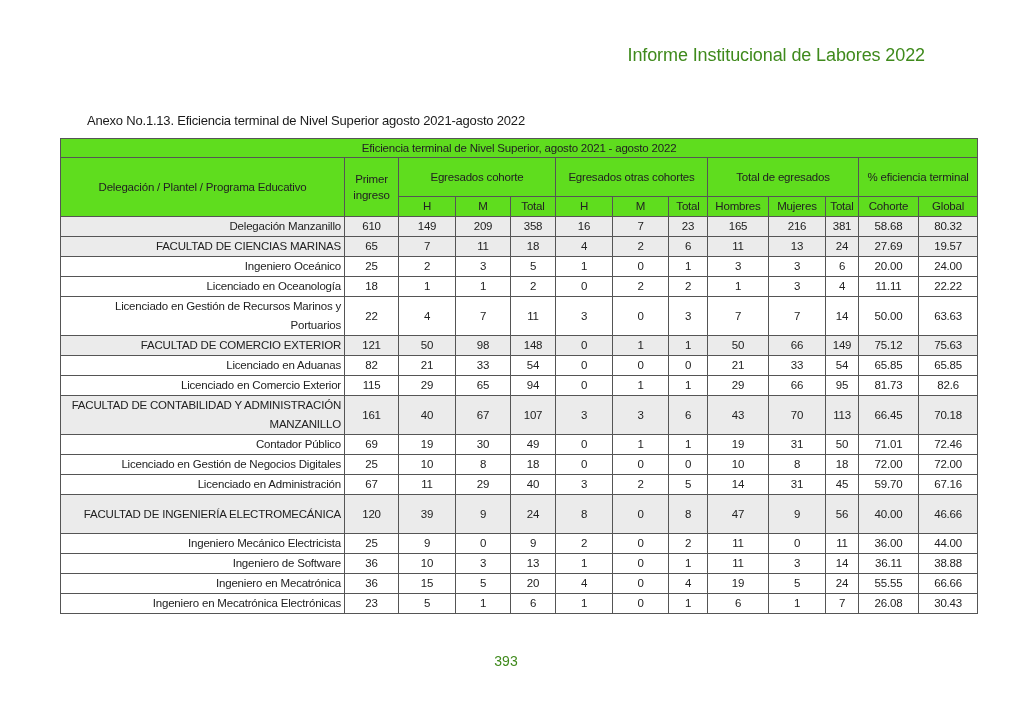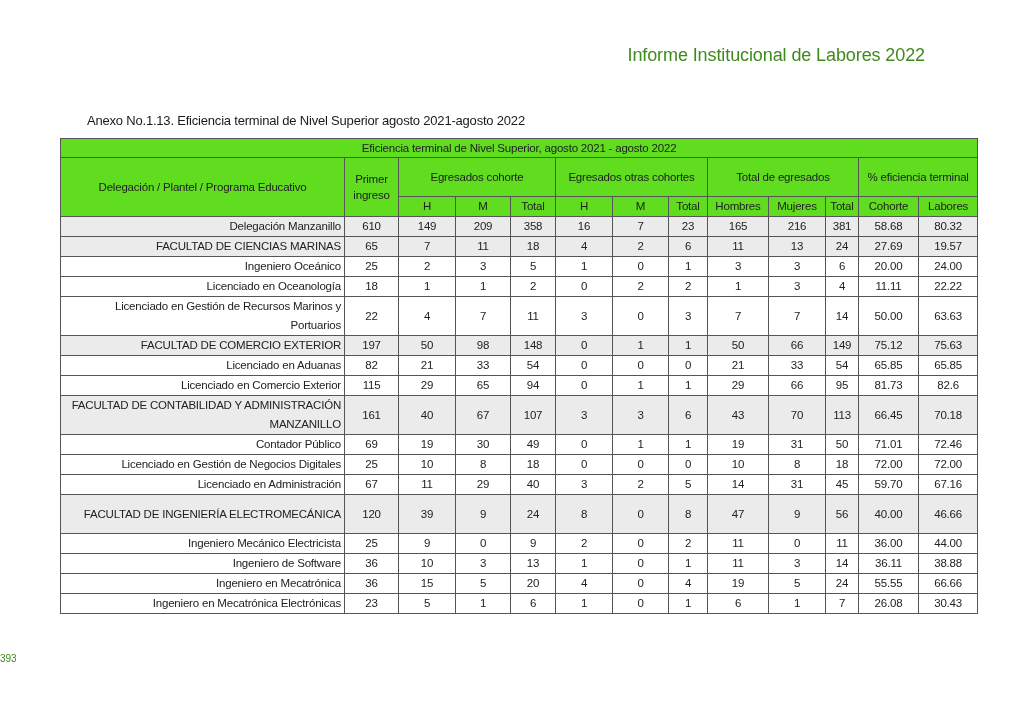--- a/index.html
+++ b/index.html
@@ -1,20 +1,20 @@
 <!DOCTYPE html>
 <html><head>
 <meta charset="utf-8">
 <style>
   html, body { margin: 0; padding: 0; background: #ffffff; }
   body { width: 1012px; height: 715px; position: relative; overflow: hidden;
          font-family: "Liberation Sans", "DejaVu Sans", sans-serif; color: #222; }
   .running-header { position: absolute; top: 45px; right: 87px; font-size: 18px; color: #3f8a1c; letter-spacing: -0.1px; }
   .annex-title { position: absolute; top: 103px; left: 87px; font-size: 13px; color: #1a1a1a; letter-spacing: -0.2px; margin-top: 10px; }
-  .page-number { position: absolute; top: 653px; left: 0; width: 1012px; font-size: 10px; color: #3f8a1c; }
+  .page-number { position: absolute; top: 653px; left: 0; width: 1012px; text-align: center; font-size: 14px; color: #3f8a1c; }
   table.eff { position: absolute; top: 138px; left: 60px; border-collapse: collapse; table-layout: fixed; width: 917px; font-size: 11.5px; }
   table.eff td, table.eff th { border: 1px solid #555; padding: 0 3px; line-height: 19px; height: 19px; font-weight: normal; letter-spacing: -0.2px; }
   table.eff th { background: #5fdd1e; color: #222; text-align: center; }
   table.eff .ttl { height: 18px; line-height: 18px; margin-top: 44px; }
   table.eff .h1 { height: 38px; line-height: 16px; }
   table.eff td { text-align: center; }
   table.eff td.lbl { text-align: right; padding-left: 4px; }
   table.eff tr.shaded td { background: #ebebeb; }
   table.eff tr.tall td { height: 38px; line-height: 19px; }
 </style>
@@ -56,21 +56,21 @@
         <th>H</th>
         <th>M</th>
         <th>Total</th>
         <th>H</th>
         <th>M</th>
         <th>Total</th>
         <th>Hombres</th>
         <th>Mujeres</th>
         <th>Total</th>
         <th>Cohorte</th>
-        <th>Labores</th>
+        <th>Global</th>
       </tr>
   </thead>
   <tbody id="table-body">
       <tr class="shaded">
         <td class="lbl">Delegación Manzanillo</td>
         <td>610</td>
         <td>149</td>
         <td>209</td>
         <td>358</td>
         <td>16</td>
@@ -137,21 +137,21 @@
         <td>0</td>
         <td>3</td>
         <td>7</td>
         <td>7</td>
         <td>14</td>
         <td>50.00</td>
         <td>63.63</td>
       </tr>
       <tr class="shaded">
         <td class="lbl"> FACULTAD DE COMERCIO EXTERIOR</td>
-        <td>197</td>
+        <td>121</td>
         <td>50</td>
         <td>98</td>
         <td>148</td>
         <td>0</td>
         <td>1</td>
         <td>1</td>
         <td>50</td>
         <td>66</td>
         <td>149</td>
         <td>75.12</td>

